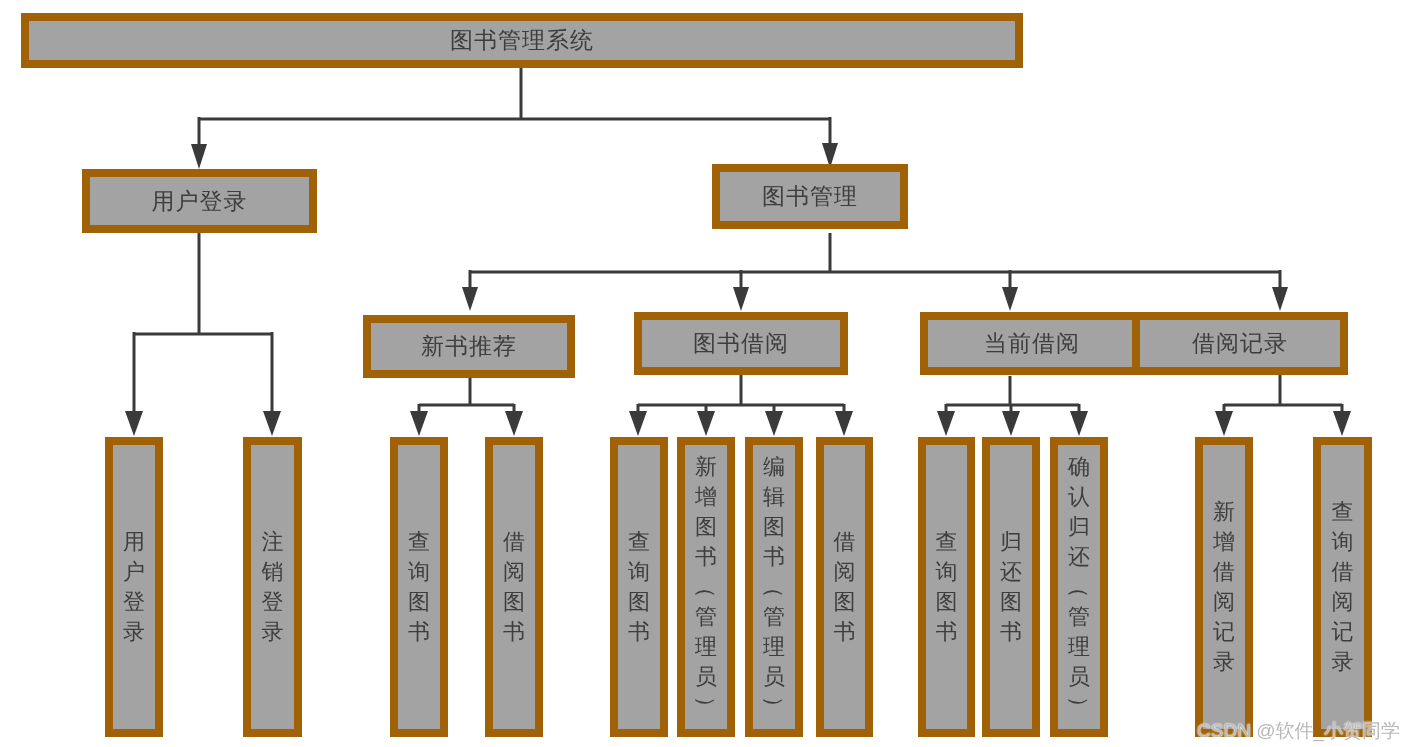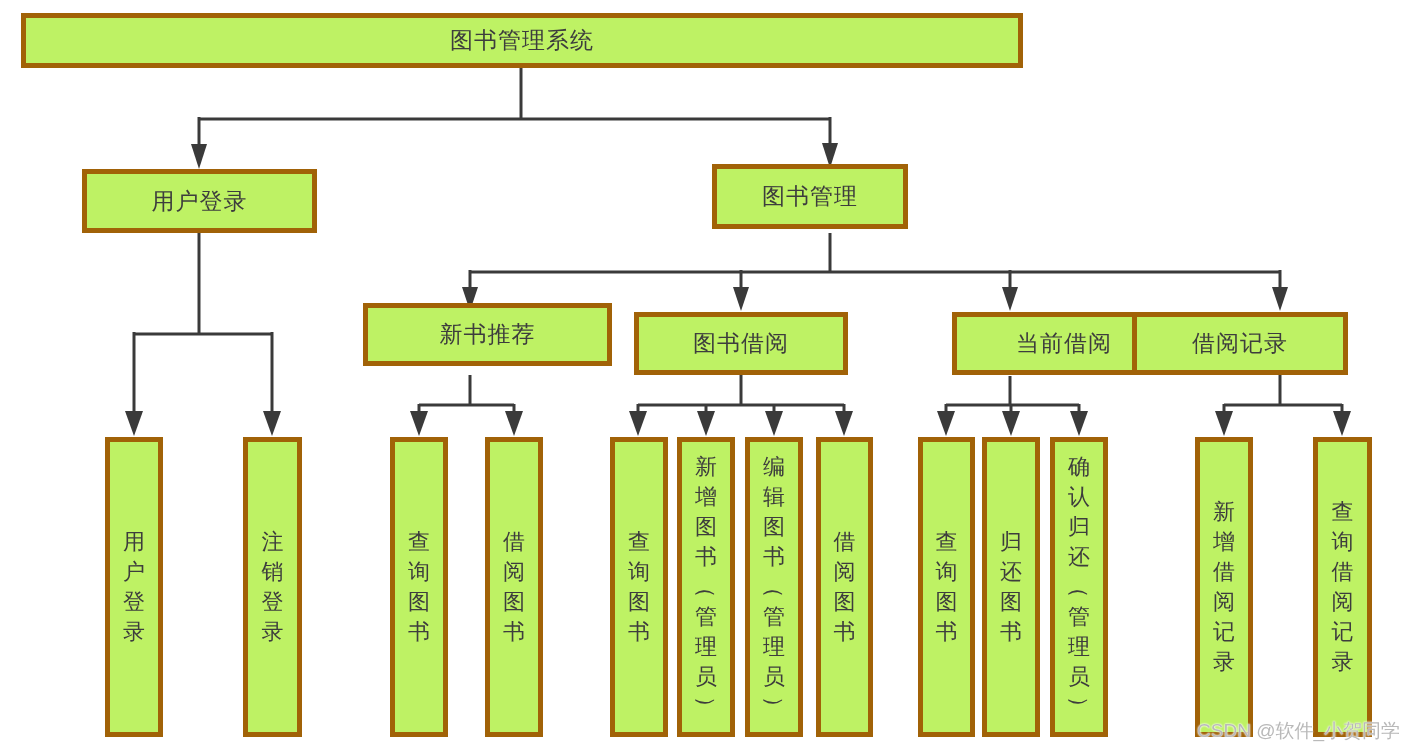--- a/index.html
+++ b/index.html
@@ -2,21 +2,21 @@
 <html><head>
 <meta charset="utf-8">
 <style>
   html,body{margin:0;padding:0;background:#ffffff;}
   .stage{
     position:relative;width:1405px;height:747px;background:#ffffff;overflow:hidden;
     font-family:"Liberation Sans","DejaVu Sans",sans-serif;color:#3d3d3d;
   }
   svg.connectors{position:absolute;left:0;top:0;width:1405px;height:747px;}
   .box{
-    position:absolute;box-sizing:border-box;border:5px solid #a16207;background:#bef264;
+    position:absolute;box-sizing:border-box;border:8px solid #a16207;background:#a3a3a3;
     display:flex;align-items:center;justify-content:center;
   }
   .hlabel{font-size:23px;letter-spacing:1px;white-space:nowrap;}
   .vlabel{display:flex;flex-direction:column;align-items:center;justify-content:center;height:100%;}
   .vlabel .vchar{display:block;line-height:30px;font-size:22px;}
   .vlabel .vchar.rot{transform:rotate(90deg);}
   .watermark{
     position:absolute;right:5px;bottom:3px;font-size:19px;color:#b9b9b9;
     text-shadow:0 0 2px #ffffff,0 0 2px #ffffff;white-space:nowrap;z-index:5;margin-left:27px;
   }
@@ -92,27 +92,27 @@
     <span class="hlabel">图书管理系统</span>
   </div>
 
   <div class="box" style="left:82px;top:169px;width:235px;height:64px">
     <span class="hlabel">用户登录</span>
   </div>
   <div class="box" style="left:712px;top:164px;width:196px;height:65px">
     <span class="hlabel">图书管理</span>
   </div>
 
-  <div class="box" style="left:363px;top:303px;width:249px;height:63px">
+  <div class="box" style="left:363px;top:315px;width:212px;height:63px">
     <span class="hlabel">新书推荐</span>
   </div>
   <div class="box" style="left:634px;top:312px;width:214px;height:63px">
     <span class="hlabel">图书借阅</span>
   </div>
-  <div class="box" style="left:952px;top:312px;width:224px;height:63px">
+  <div class="box" style="left:920px;top:312px;width:224px;height:63px">
     <span class="hlabel">当前借阅</span>
   </div>
   <div class="box" style="left:1132px;top:312px;width:216px;height:63px">
     <span class="hlabel">借阅记录</span>
   </div>
 
   <div class="box" style="left:105px;top:437px;width:58px;height:300px">
     <span class="vlabel">
         <span class="vchar">用</span>
         <span class="vchar">户</span>

